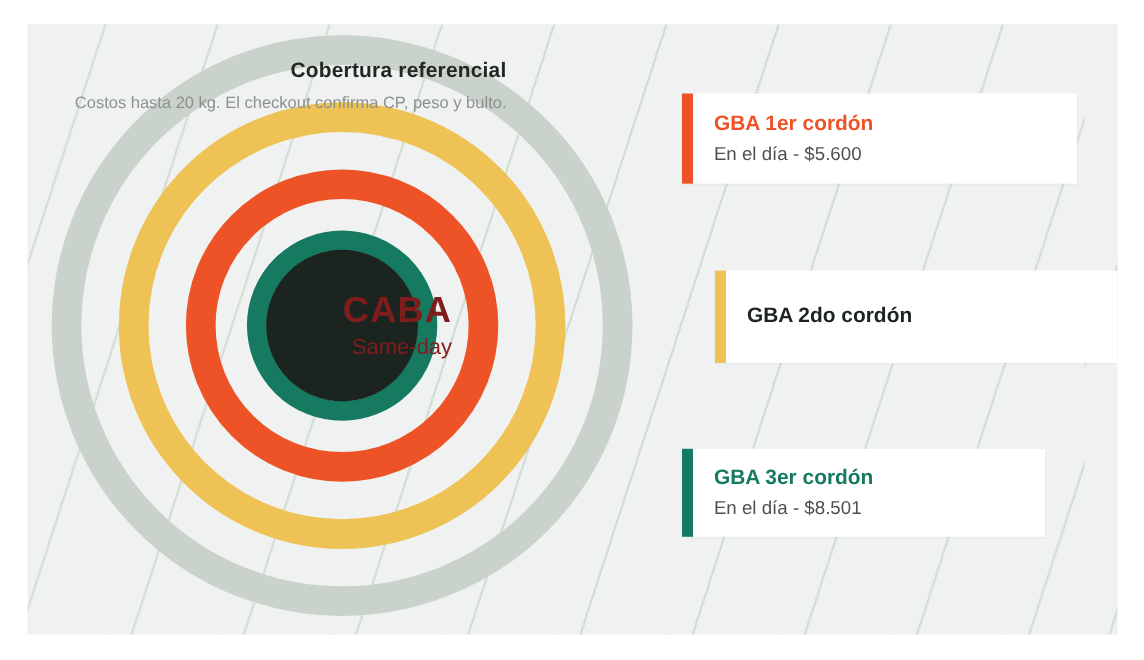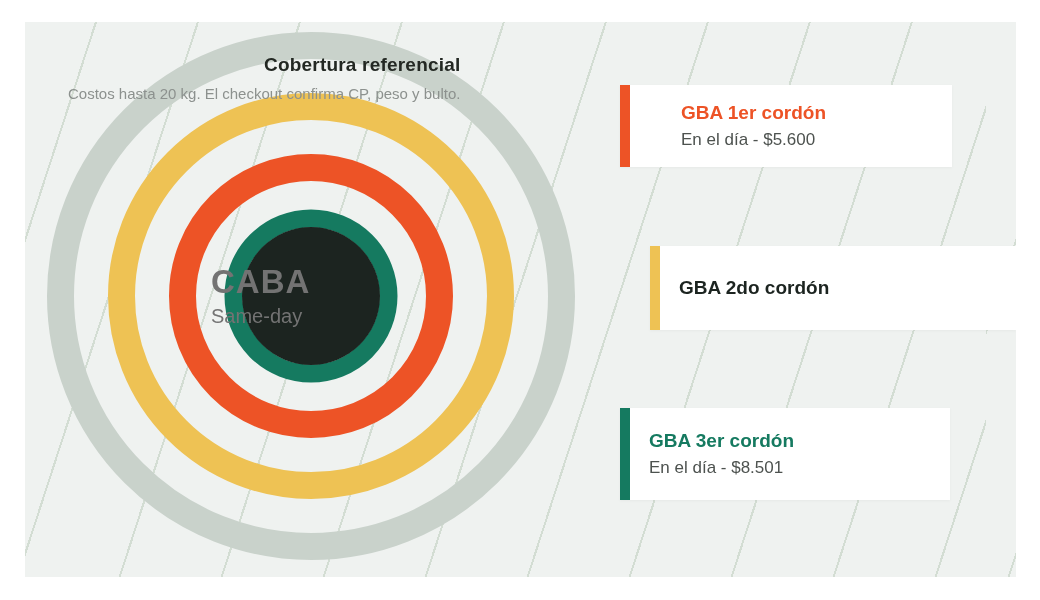--- a/index.html
+++ b/index.html
@@ -25,23 +25,23 @@
       #D3DDD3 95px, #D3DDD3 97px
     );
     background-position: -30px 0;
   }
   .rings-svg { position: absolute; left: 0; top: 0; }
   .center-label {
     position: absolute;
     left: 186px; top: 228px;
     width: 200px; height: 92px;
     display: flex; flex-direction: column;
-    align-items: flex-start; justify-content: center;
+    align-items: flex-end; justify-content: center;
     text-align: center;
-    color: #737373;
+    color: #7f1d1d;
   }
   .center-label .main {
     font-size: 33px; font-weight: bold; letter-spacing: 1px;
     line-height: 1.1;
   }
   .center-label .sub {
     font-size: 20px; font-weight: normal; margin-top: 4px;
   }
   .header { position: absolute; left: 43px; top: 32px; text-align: right; }
   .header .title {
@@ -50,23 +50,23 @@
   }
   .header .subtitle {
     font-size: 15px; color: #8C918E; margin-top: 9px;
   }
   .card {
     position: absolute;
     background: #ffffff;
     display: flex;
     box-shadow: 0 1px 3px rgba(0,0,0,0.04);
   }
-  .card-1 { left: 595px; top: 63px;  width: 332px; height: 82px; gap: 32px; }
+  .card-1 { left: 595px; top: 63px;  width: 359px; height: 82px; }
   .card-2 { left: 625px; top: 224px; width: 366px; height: 84px; }
-  .card-3 { left: 595px; top: 386px; width: 330px; height: 92px; }
+  .card-3 { left: 595px; top: 386px; width: 330px; height: 80px; }
   .card .accent { width: 10px; flex: 0 0 10px; }
   .card .body {
     flex: 1;
     display: flex; flex-direction: column; justify-content: center;
     padding-left: 19px;
   }
   .card .card-title { font-size: 19px; font-weight: bold; line-height: 1.2; }
   .card .card-detail { font-size: 17px; color: #4D524F; margin-top: 6px; }
 </style>
 </head>

